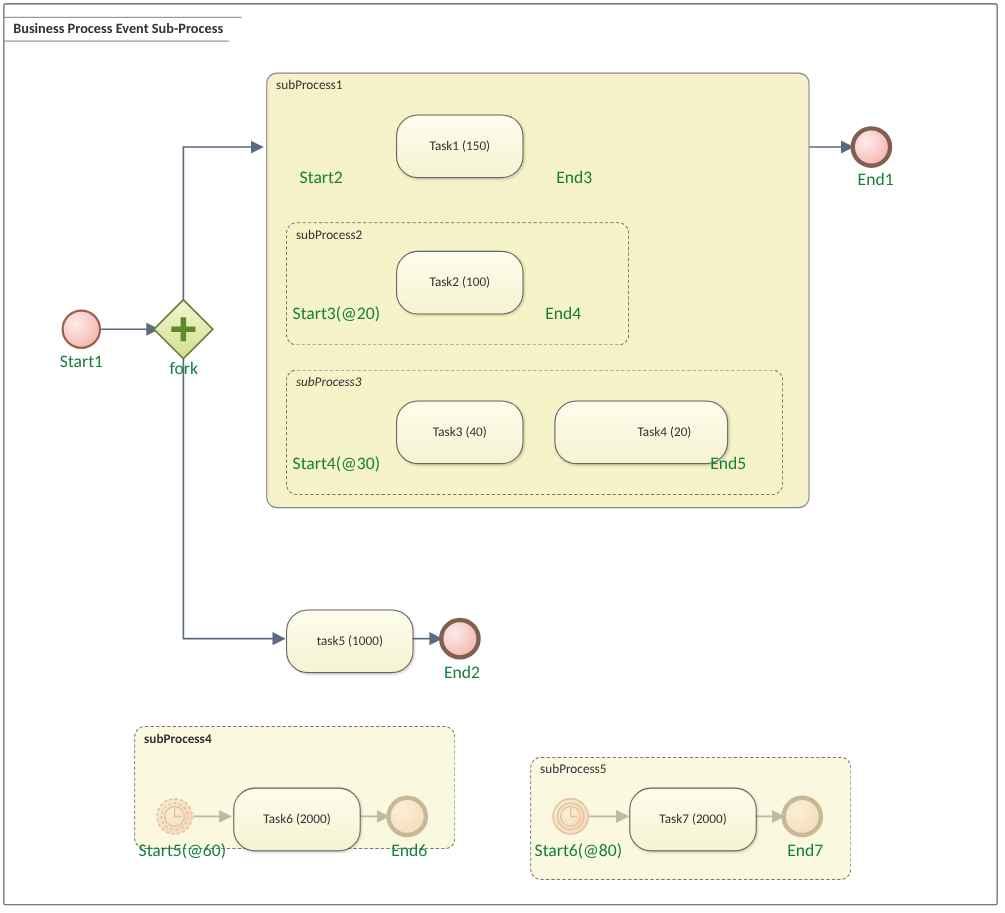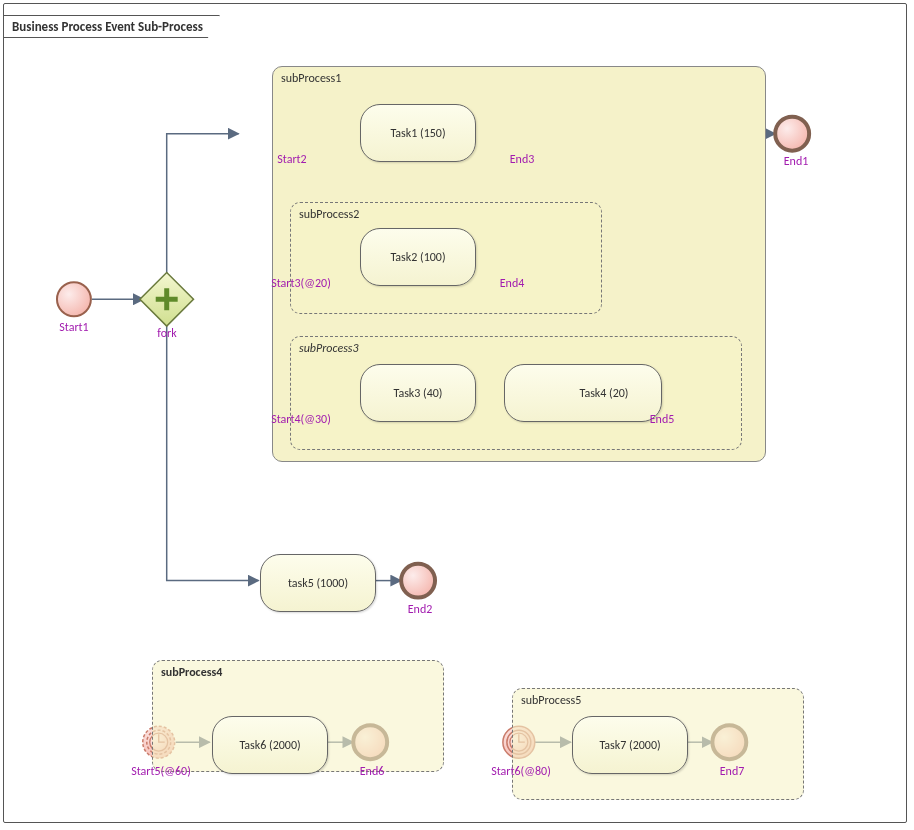--- a/index.html
+++ b/index.html
@@ -35,42 +35,41 @@
   }
   svg.canvas {
     position: absolute;
     top: 0;
     left: 0;
     width: 100%;
     height: 100%;
   }
   .node-label {
     position: absolute;
-    font-size: 12px;
-    color: #a21caf;
+    font-size: 16px;
+    color: #15803d;
     text-align: center;
     white-space: nowrap;
   }
   .task-box {
     position: absolute;
     border: 1px solid #666;
     border-radius: 20px;
     background: linear-gradient(#fdfdec, #f5f3d1);
     display: flex;
     align-items: center;
     justify-content: center;
     font-size: 12px;
     box-shadow: 1px 1px 2px rgba(0,0,0,0.15);
   }
   .subprocess {
     position: absolute;
     border: 1px dashed #777;
     border-radius: 10px;
     background: rgba(247,244,200,0.6);
-    margin-left: 30px;
   }
   .subprocess.top {
     background: #f5f2c9;
     border: 1px solid #888;
   }
   .subprocess-label {
     position: absolute;
     top: 4px;
     left: 8px;
     font-size: 12px;

